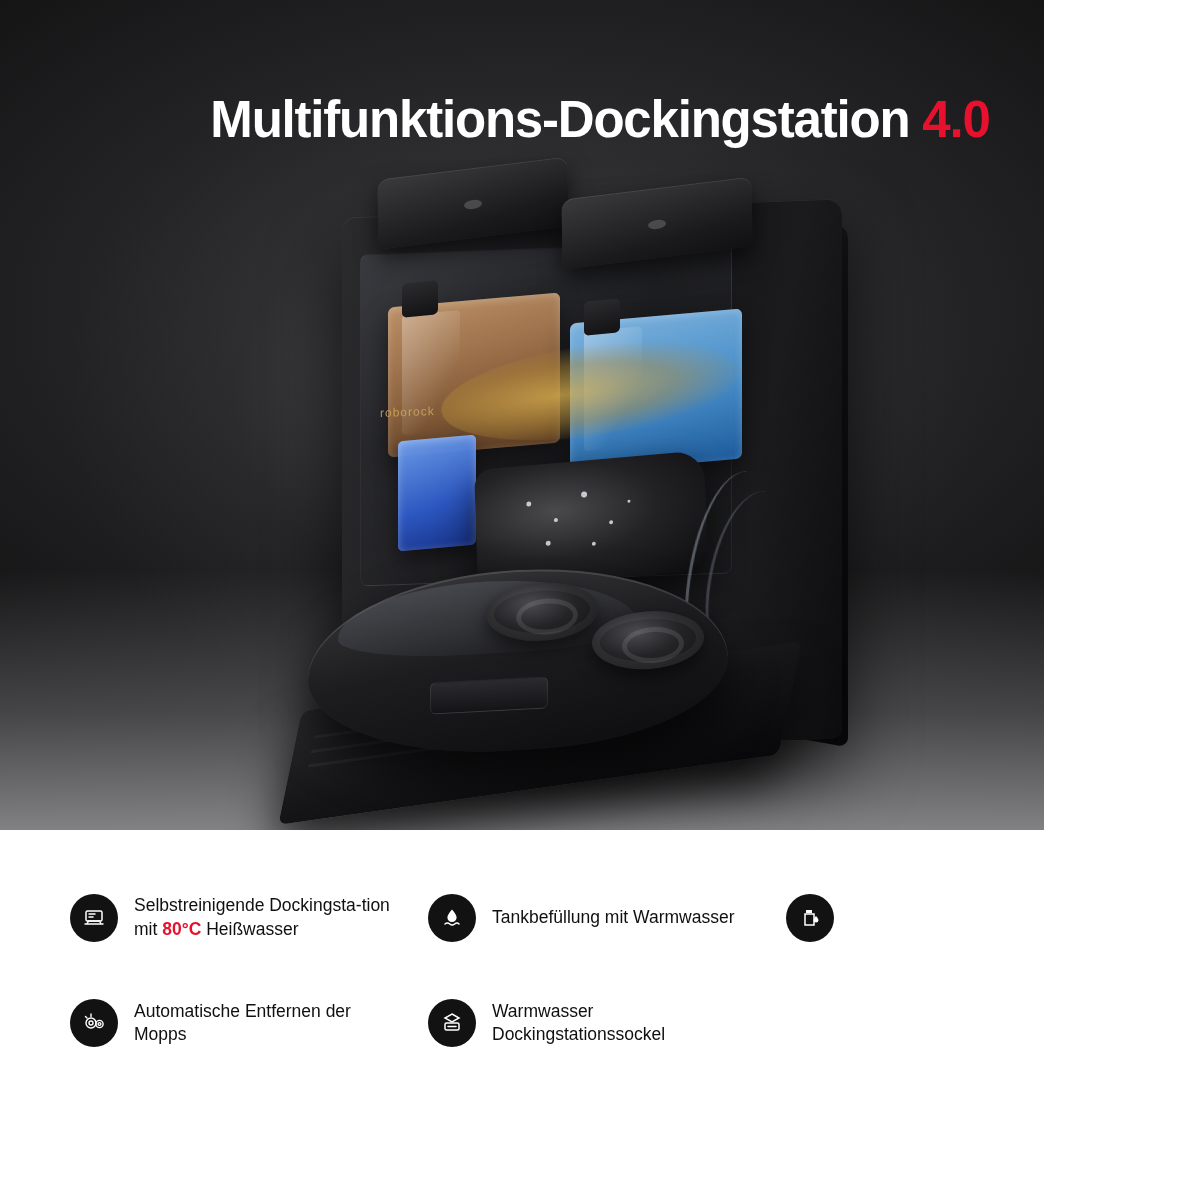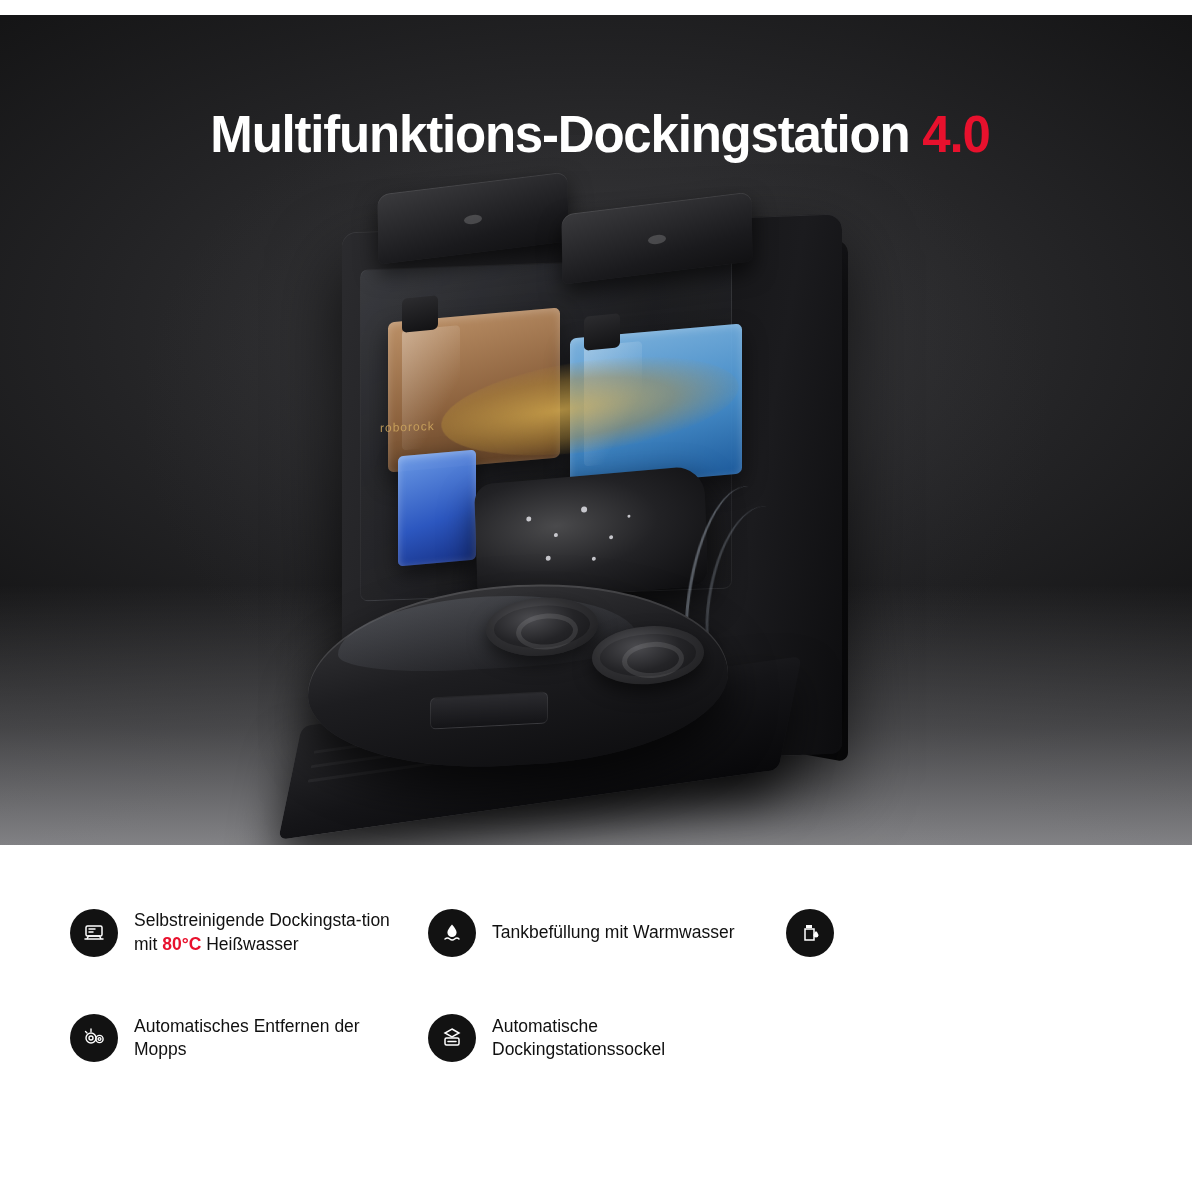--- a/index.html
+++ b/index.html
@@ -16,27 +16,26 @@
   .page {
     position: relative;
     width: 1200px;
     height: 1200px;
     background: #ffffff;
   }
 
   
   .hero {
     position: relative;
-    width: 1192px;
+    width: 1044px;
     height: 830px;
     overflow: hidden;
     background:
       radial-gradient(120% 90% at 50% 38%, #3a3a3c 0%, #232325 35%, #131314 62%, #050506 100%),
       linear-gradient(90deg, #9a9a9c 0%, #4a4a4c 14%, #1a1a1c 32%, #121213 50%, #151516 70%, #2a2a2c 88%, #6d6d70 100%);
-    margin-top: 15px;
   }
   .hero::after {
     content: "";
     position: absolute;
     left: 0; right: 0; bottom: 0;
     height: 260px;
     background: linear-gradient(180deg, rgba(255,255,255,0) 0%, rgba(190,190,195,0.30) 55%, rgba(225,225,230,0.55) 100%);
     pointer-events: none;
   }
   .hero-glow {
@@ -429,28 +428,28 @@
     <div class="feature">
       <span class="feature-icon">
         <svg width="26" height="26" viewBox="0 0 26 26" fill="none" stroke="#fff" stroke-width="1.4">
           <circle cx="10" cy="13" r="5"></circle>
             <circle cx="10" cy="13" r="2"></circle>
           <circle cx="18.5" cy="14" r="3.6"></circle>
             <circle cx="18.5" cy="14" r="1.4"></circle>
           <path d="M10 6.5V4M6 8L4.5 6.5" stroke-linecap="round"></path>
         </svg>
       </span>
-      <span class="feature-text">Automatisches Entfernen der Mopps</span>
+      <span class="feature-text">Automatische Entfernen der Mopps</span>
     </div>
 
     <div class="feature">
       <span class="feature-icon">
         <svg width="26" height="26" viewBox="0 0 26 26" fill="none" stroke="#fff" stroke-width="1.5">
           <path d="M13 4l7 4-7 4-7-4z"></path>
           <rect x="6" y="13" width="14" height="7" rx="1.5"></rect>
           <path d="M9 16.5h8" stroke-linecap="round"></path>
         </svg>
       </span>
-      <span class="feature-text">Automatische Dockingstationssockel</span>
+      <span class="feature-text">Warmwasser Dockingstationssockel</span>
     </div>
 
   </section>
 </div>
 
 </body></html>

